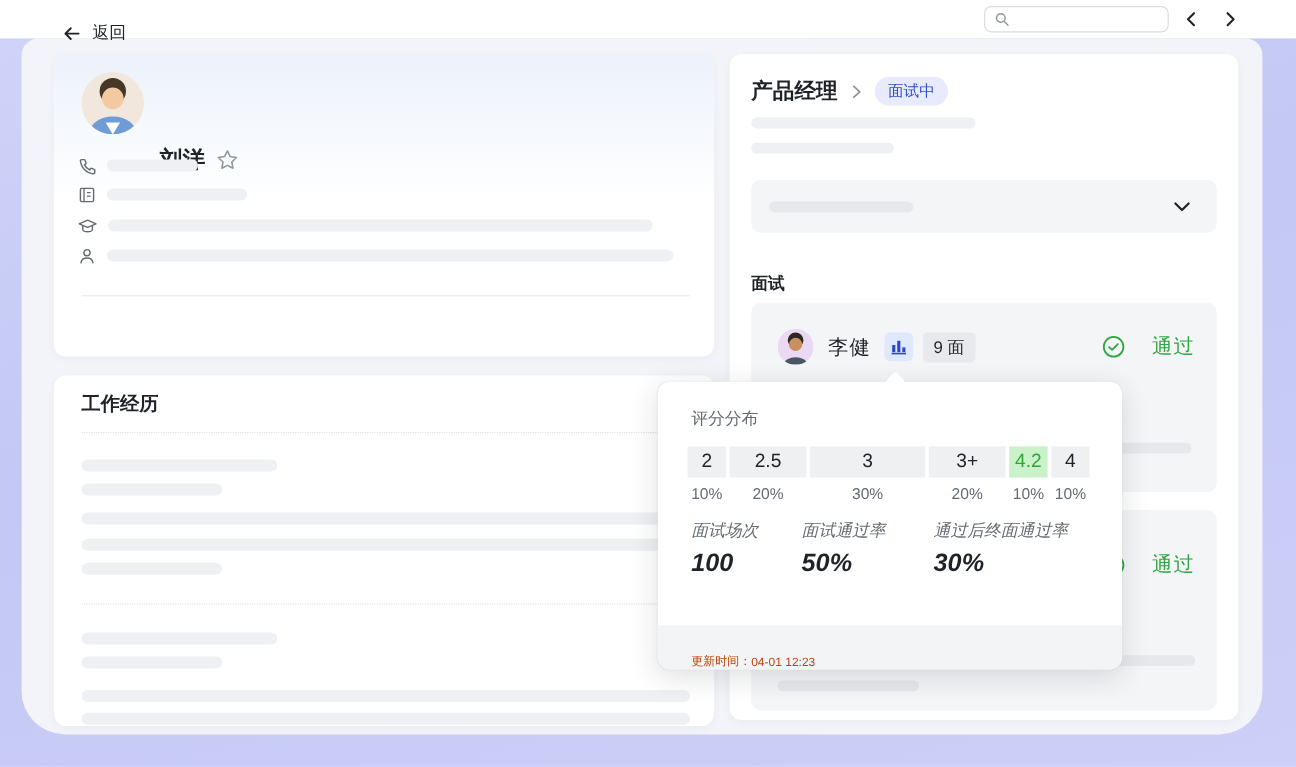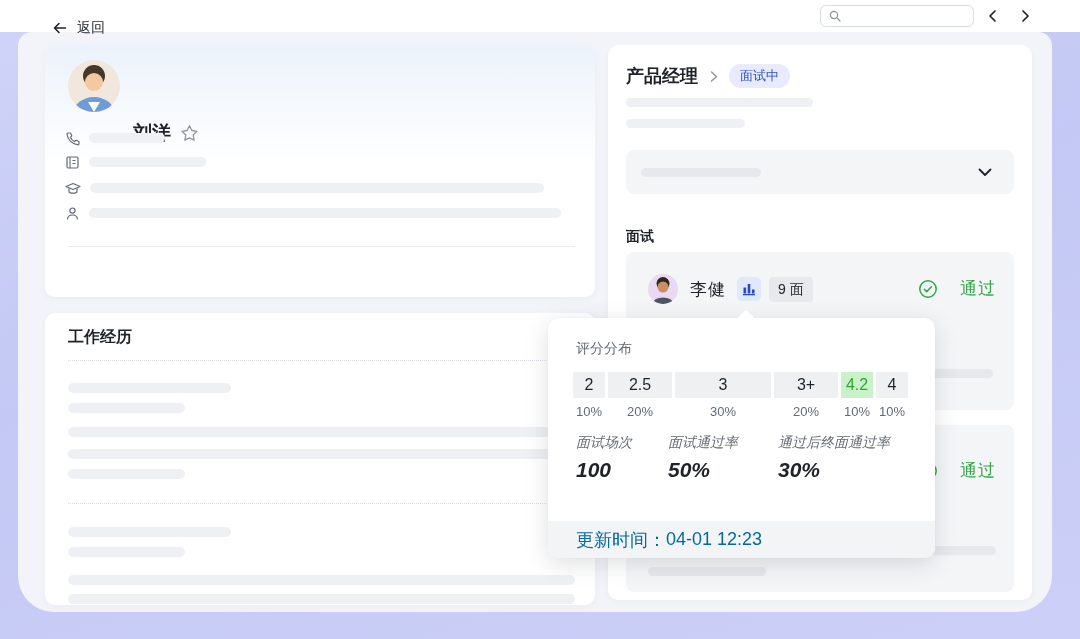--- a/index.html
+++ b/index.html
@@ -78,21 +78,21 @@
   .popover-arrow { position:absolute; left:192px; top:-6px; width:12px; height:12px; background:#fff; transform:rotate(45deg); border-radius:2px; }
   .popover-title { position:absolute; left:28px; top:22px; font-size:14px; color:#646a73; }
   .seg-row { position:absolute; left:25px; top:54px; display:flex; gap:3px; }
   .seg { height:26px; background:#eef0f1; color:#1f2329; font-size:16px; display:flex; align-items:center; justify-content:center; }
   .seg-hl { background:#c9f2cb; color:#34a336; }
   .pct-row { position:absolute; left:25px; top:86px; display:flex; gap:3px; }
   .pct { font-size:13px; color:#646a73; text-align:center; }
   .stat { position:absolute; top:116px;font-style:italic; }
   .stat-label { font-size:14px; color:#646a73; }
   .stat-value { font-size:21px; font-weight:700; color:#1f2329; margin-top:6px; }
-  .popover-footer { position:absolute; left:0; top:203px; width:387px; height:37px; background:#f3f4f6; border-radius:0 0 10px 10px; display:flex; align-items:center; padding-left:28px; font-size:18px; color:#0369a1; }
+  .popover-footer { position:absolute; left:0; top:203px; width:387px; height:37px; background:#f3f4f6; border-radius:0 0 10px 10px; display:flex; align-items:flex-end; padding-left:28px; font-size:10px; color:#c2410c; }
 
   svg { display:block; }
 </style>
 </head>
 <body>
 
 <div class="topbar">
   <div class="back-group">
     <svg width="16" height="16" viewBox="0 0 16 16">
       <path d="M13.5 8H3M7 3.5L2.5 8L7 12.5" stroke="#1f2329" stroke-width="1.6" fill="none" stroke-linecap="round" stroke-linejoin="round"></path>

